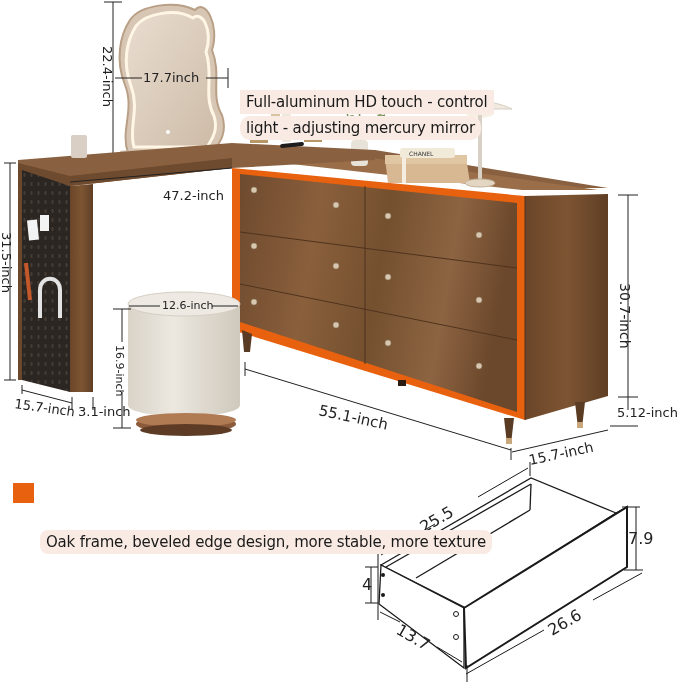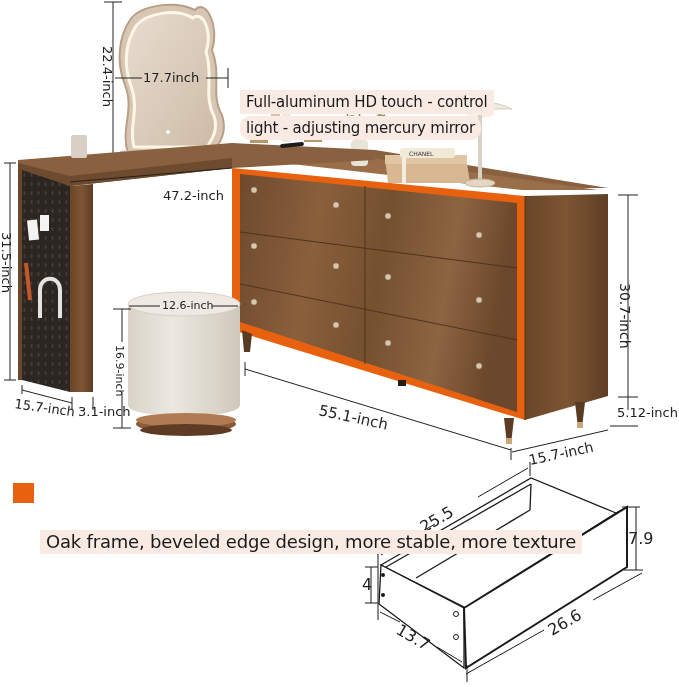--- a/index.html
+++ b/index.html
@@ -257,13 +257,13 @@
   <text class="dim" x="628" y="544" font-size="16" fill="#333">7.9</text>
   <text class="dim" x="362" y="590" font-size="16" fill="#333">4</text>
   <text class="dim" x="395" y="633" font-size="16" fill="#333" transform="rotate(30 395 633)">13.7</text>
   <text class="dim" x="552" y="636" font-size="16" fill="#333" transform="rotate(-30 552 636)">26.6</text>
 </svg>
 
 <div class="callout" style="left:240px; top:42px;">Full-aluminum HD touch - control</div>
 <div class="callout" style="left:240px; top:68px;border-radius:10px;">light - adjusting mercury mirror</div>
 
 <div class="legend-swatch"></div>
-<div class="callout" style="left:40px; top:482px; font-size:18px;">Oak frame, beveled edge design, more stable, more texture</div>
+<div class="callout" style="left:40px; top:482px; font-size:15px;border-radius:8px;">Oak frame, beveled edge design, more stable, more texture</div>
 
 </body></html>

